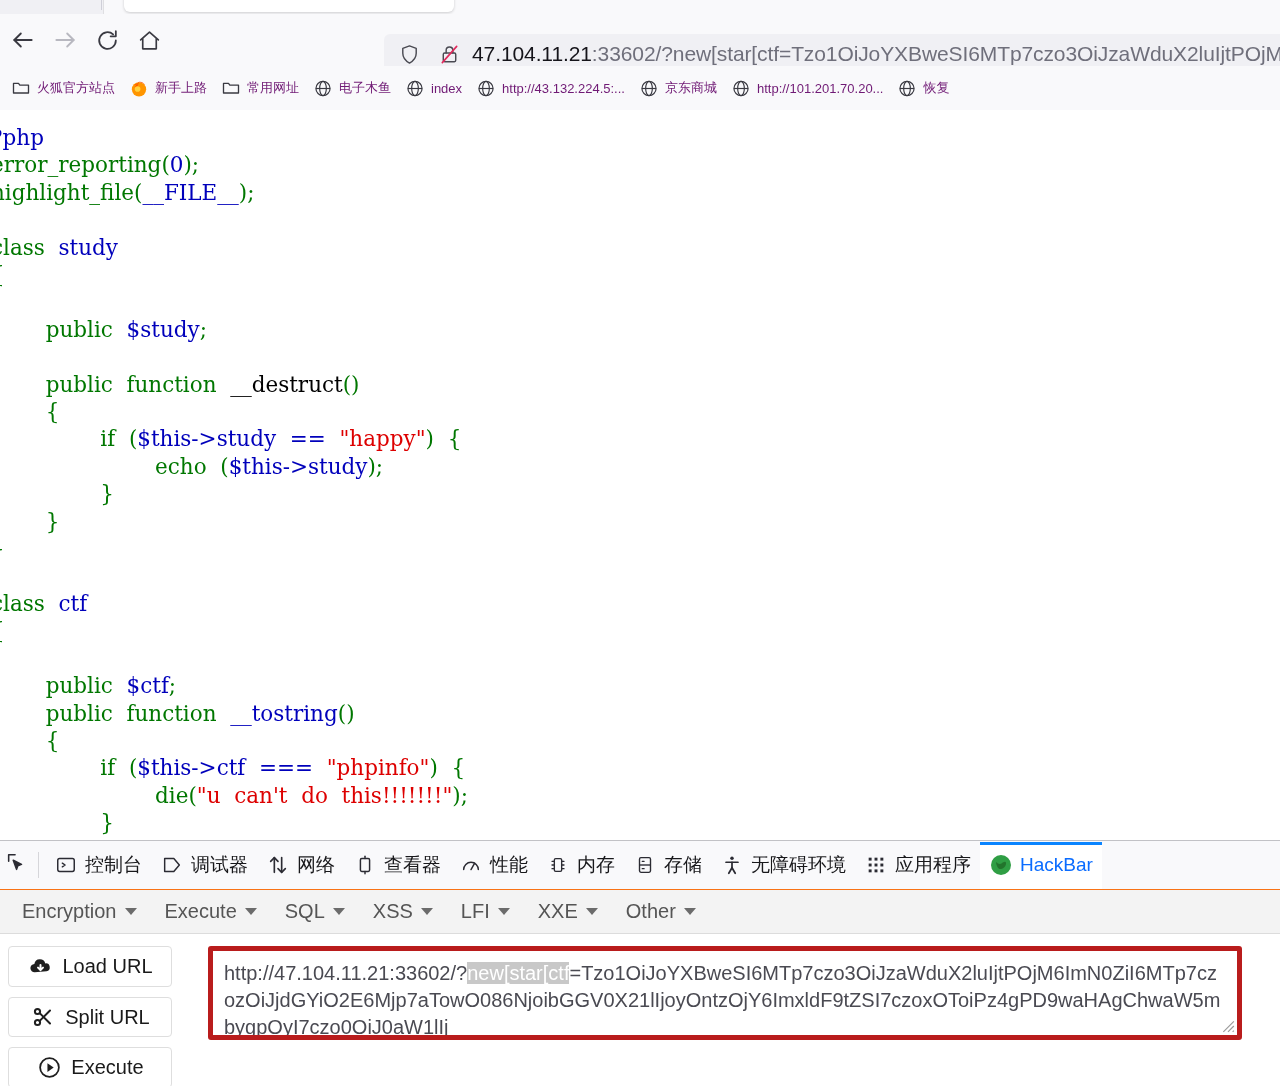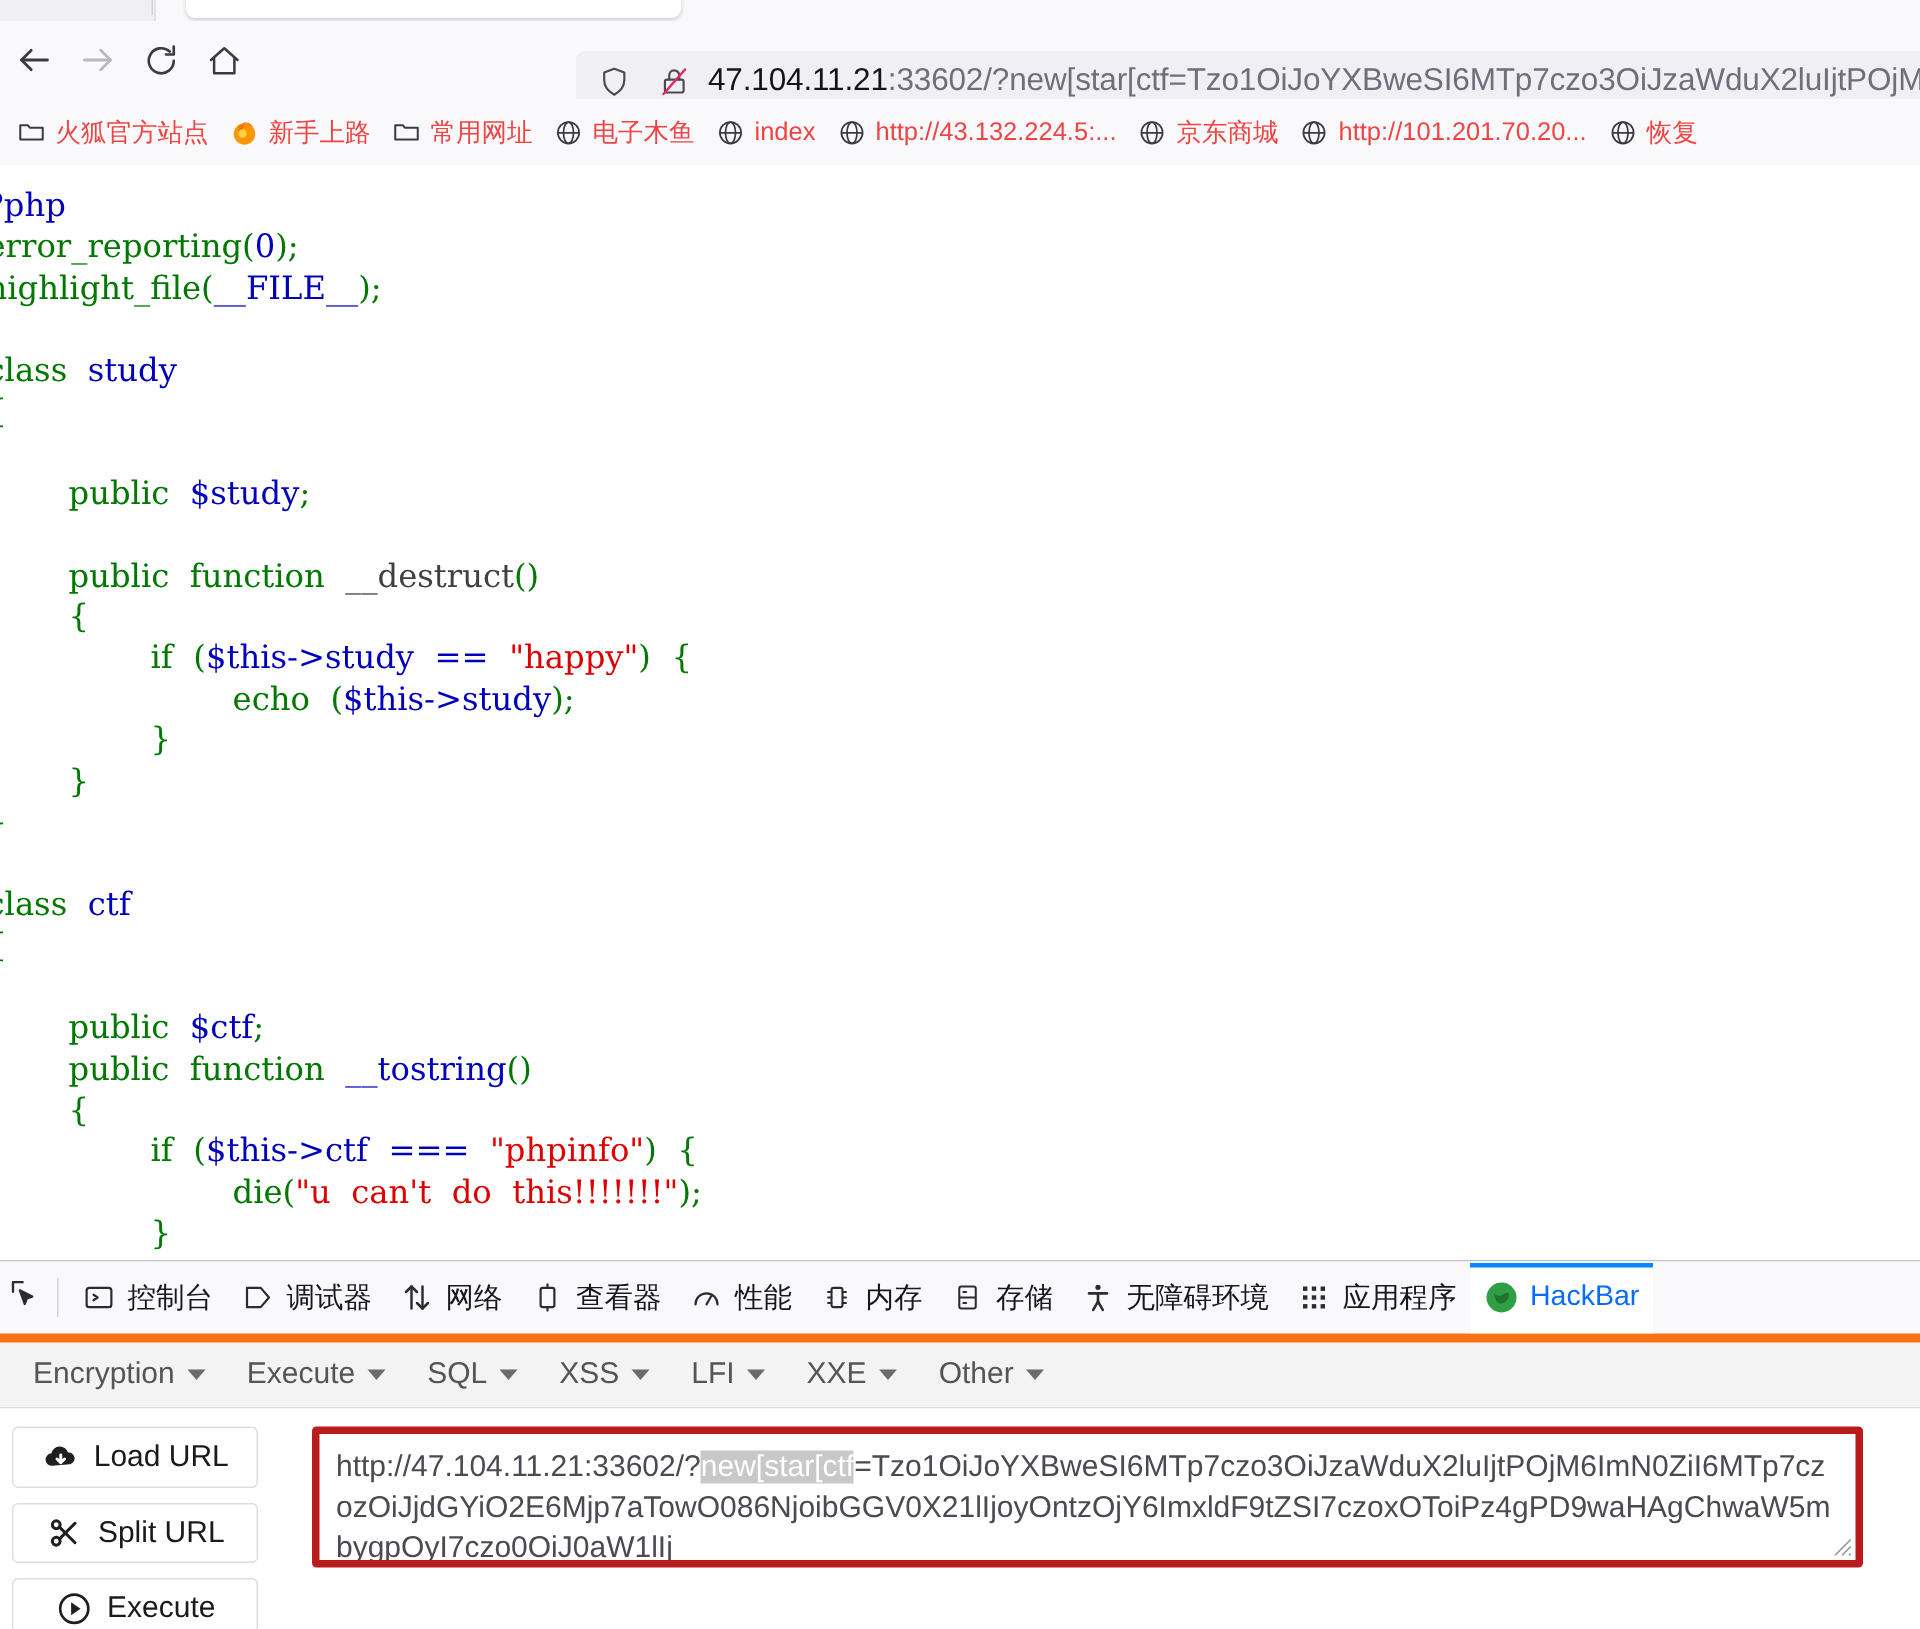--- a/index.html
+++ b/index.html
@@ -101,22 +101,22 @@
     flex: 0 0 auto;
     white-space: nowrap;
   }
   .bm .bm-ico {
     width: 20px; height: 20px;
     margin-right: 6px;
     display: flex; align-items: center; justify-content: center;
     flex: 0 0 auto;
   }
   .bm .bm-label {
-    font-size: 17px;
-    color: #ef4444;
+    font-size: 13px;
+    color: #701a75;
   }
   .bm.first { margin-left: 4px; }
 
   
   .page {
     position: absolute; left: 0; top: 110px;
     width: 1280px; height: 730px;
     background: #ffffff;
     overflow: hidden;
   }
@@ -136,21 +136,21 @@
   .devtools {
     position: absolute; left: 0; top: 840px;
     width: 1280px; height: 246px;
     background: #ffffff;
     border-top: 1px solid #c2c2c6;
   }
   .dt-tabs {
     position: relative;
     height: 48px;
     background: #f9f9fb;
-    border-bottom: 6px solid #f97316;
+    border-bottom: 1px solid #f97316;
     display: flex;
     align-items: center;
     overflow: hidden;
   }
   .dt-picker {
     width: 40px; height: 40px;
     display: flex; align-items: center; justify-content: center;
     flex: 0 0 auto;
     margin-left: -4px;
   }
@@ -438,21 +438,21 @@
   <div class="page">
     <pre class="code"><span>?<span style="color:#0000bb">php</span>
 <span style="color:#007700">error_reporting</span><span style="color:#007700">(</span>0<span style="color:#007700">)</span><span style="color:#007700">;</span>
 <span style="color:#007700">highlight_file</span><span style="color:#007700">(</span><span style="color:#0000bb">__FILE__</span><span style="color:#007700">)</span><span style="color:#007700">;</span>
 
 <span style="color:#007700">class</span>  <span style="color:#0000bb">study</span>
 <span style="color:#007700">{</span>
 
         <span style="color:#007700">public</span>  <span style="color:#0000bb">$study</span><span style="color:#007700">;</span>
 
-        <span style="color:#007700">public</span>  <span style="color:#007700">function</span>  <span style="color:#404040">__destruct</span><span style="color:#007700">(</span><span style="color:#007700">)</span>
+        <span style="color:#007700">public</span>  <span style="color:#007700">function</span>  <span style="color:#000000">__destruct</span><span style="color:#007700">(</span><span style="color:#007700">)</span>
         <span style="color:#007700">{</span>
                 <span style="color:#007700">if</span>  <span style="color:#007700">(</span><span style="color:#0000bb">$this</span>-&gt;<span style="color:#0000bb">study</span>  ==  <span style="color:#dd0000">"happy"</span><span style="color:#007700">)</span>  <span style="color:#007700">{</span>
                         <span style="color:#007700">echo</span>  <span style="color:#007700">(</span><span style="color:#0000bb">$this</span>-&gt;<span style="color:#0000bb">study</span><span style="color:#007700">)</span><span style="color:#007700">;</span>
                 <span style="color:#007700">}</span>
         <span style="color:#007700">}</span>
 <span style="color:#007700">}</span>
 
 <span style="color:#007700">class</span>  <span style="color:#0000bb">ctf</span>
 <span style="color:#007700">{</span>
 

